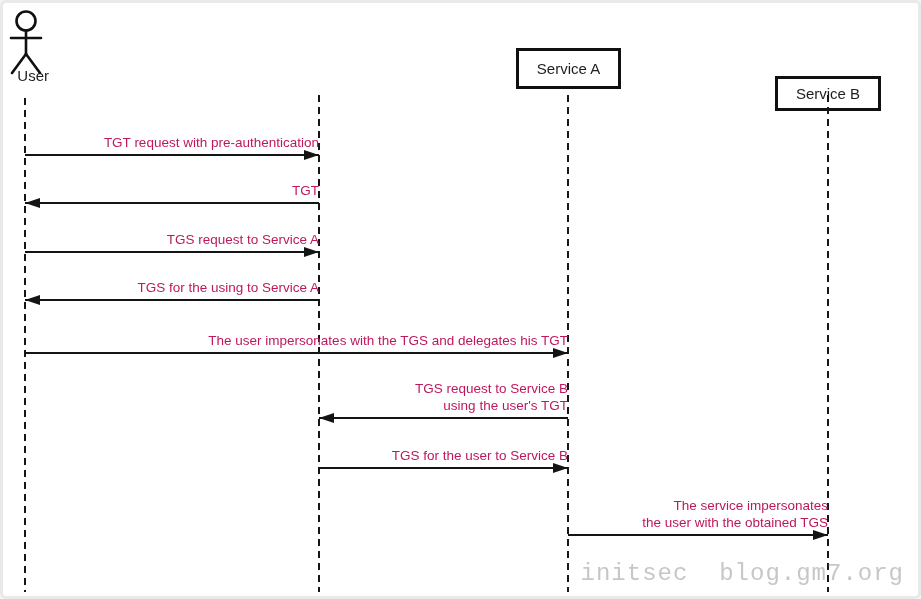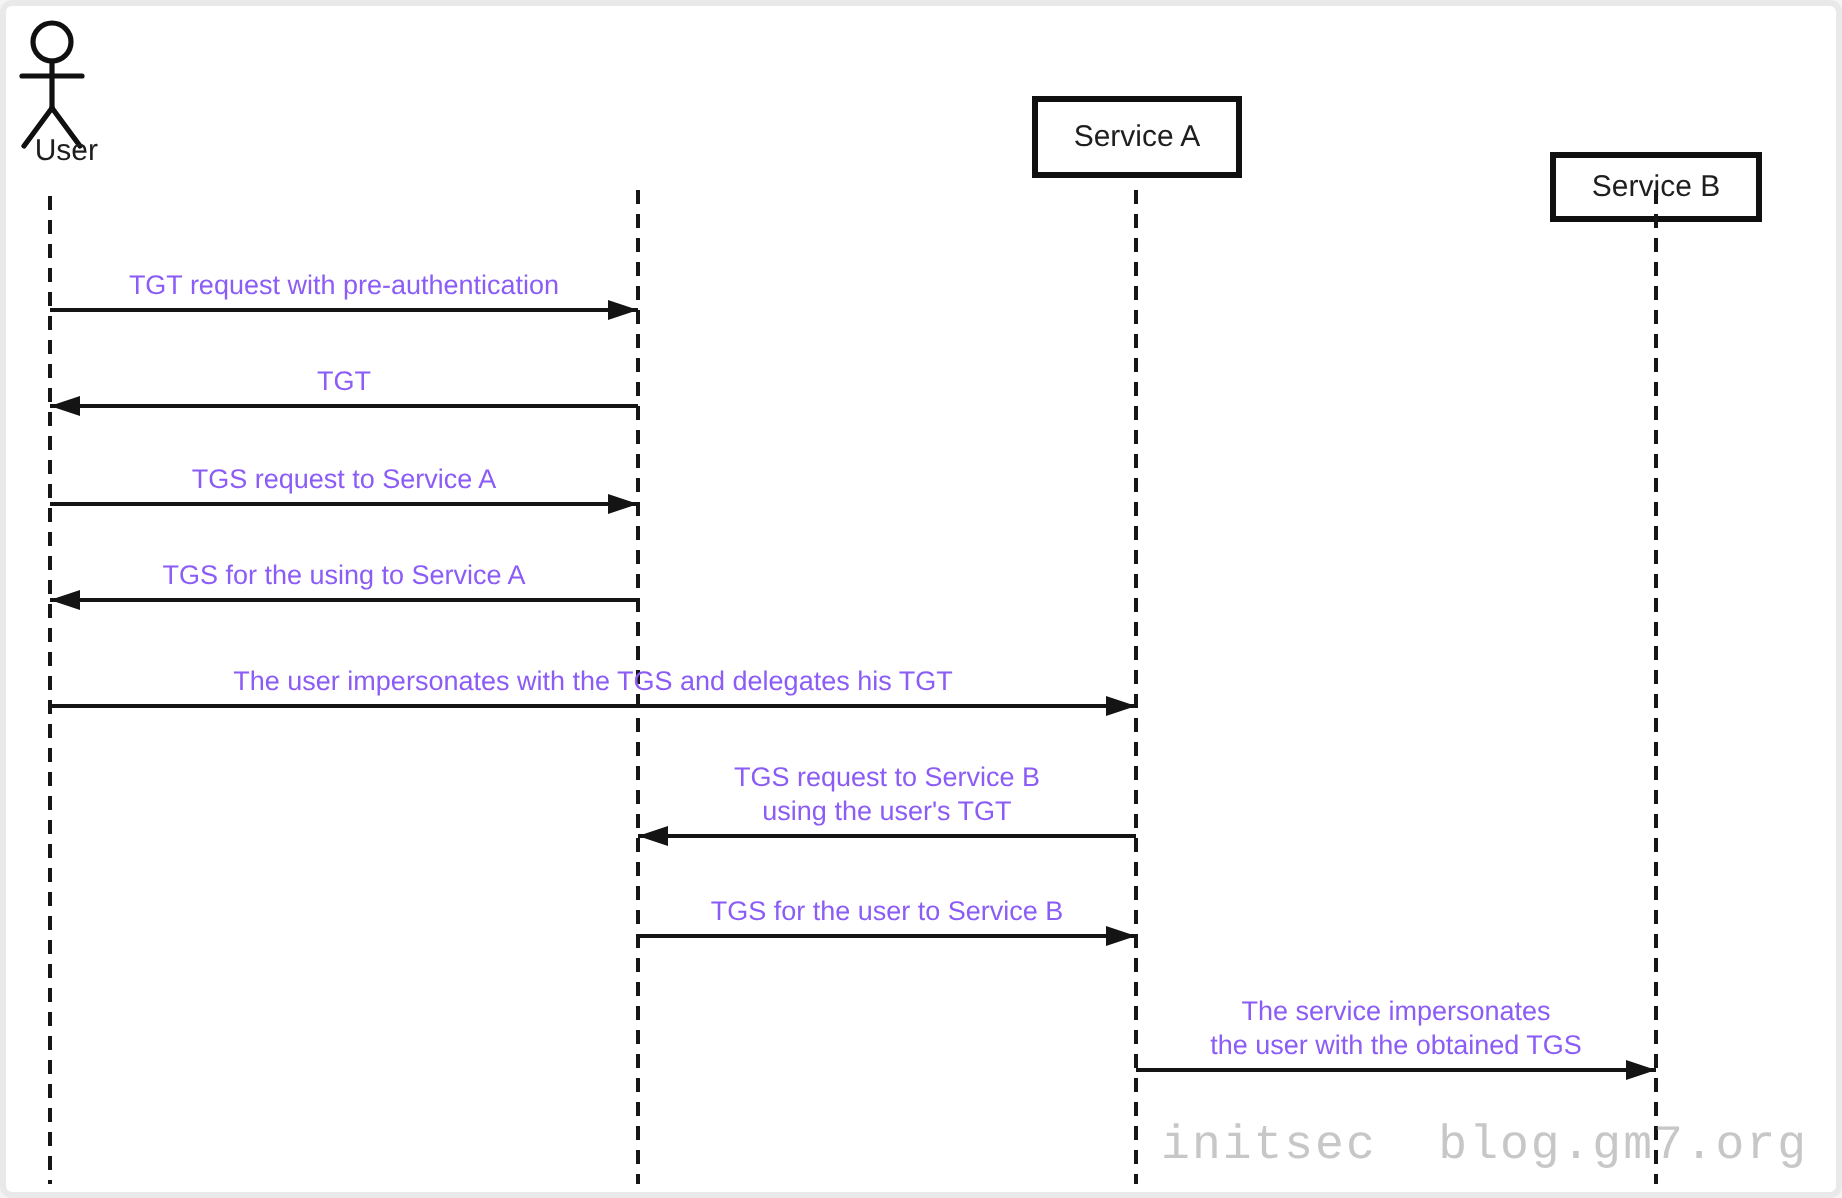--- a/index.html
+++ b/index.html
@@ -47,24 +47,24 @@
     font-size: 15px;
     color: #1e1e1e;
   }
 
   
   .message { position: absolute; height: 0; }
   .msg-label {
     position: absolute;
     left: 0; right: 0;
     bottom: 4px;
-    text-align: center;
+    text-align: right;
     font-size: 13.5px;
     line-height: 17px;
-    color: #8b5cf6;
+    color: #be185d;
     white-space: pre-line;
   }
   .msg-line {
     position: absolute;
     left: 0; right: 0;
     top: -1px;
     height: 2px;
     background: #141414;
   }
   .arrowhead {

